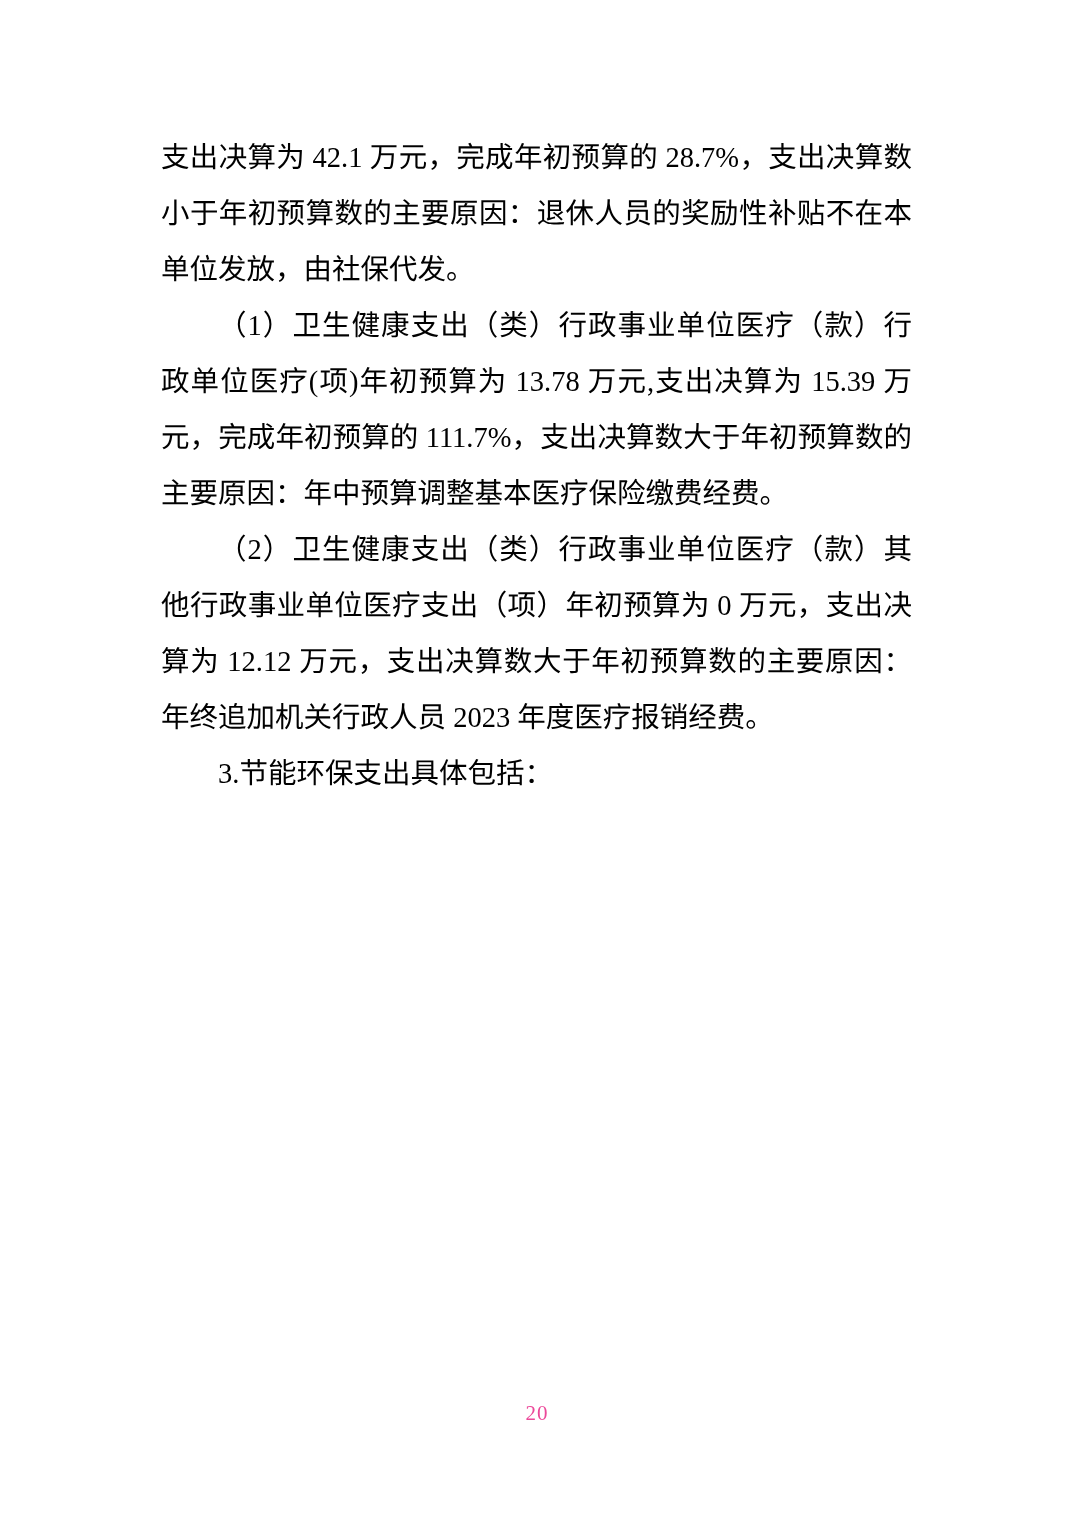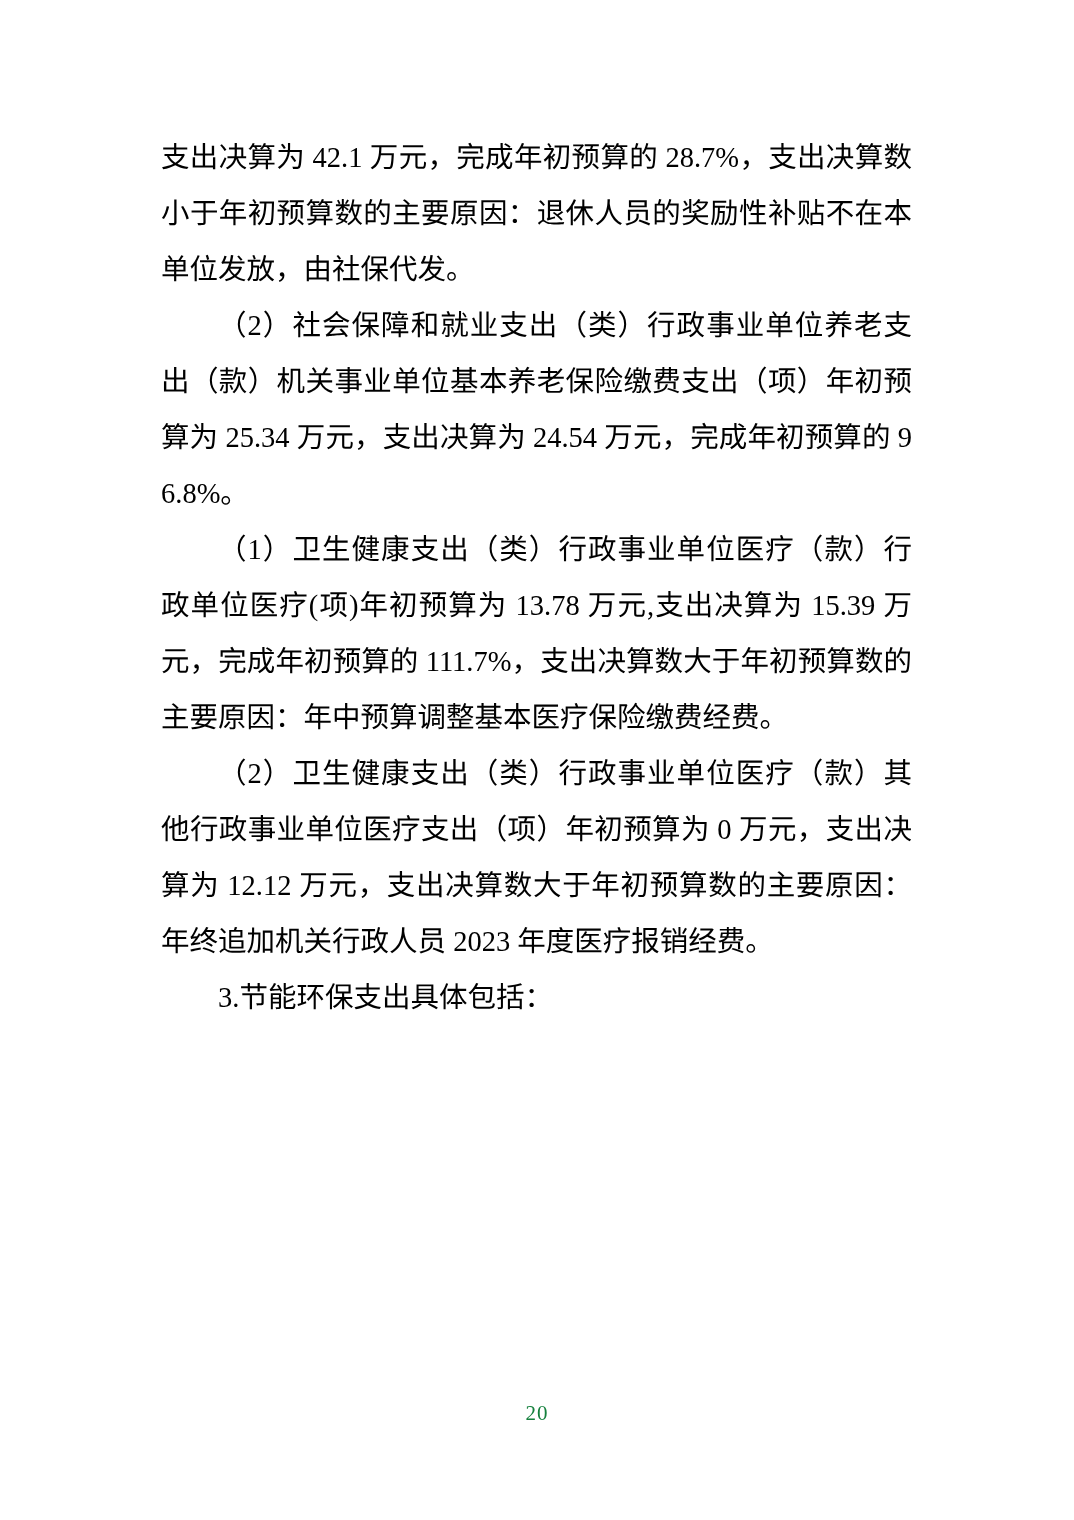--- a/index.html
+++ b/index.html
@@ -39,33 +39,32 @@
   }
   .page-footer {
     position: absolute;
     left: 0;
     right: 0;
     top: 1401px;
     text-align: center;
   }
   .page-number {
     font-size: 21px;
-    color: #15803d;
+    color: #ec4899;
     letter-spacing: 1px;
   }
 </style>
 </head>
 <body>
 
 <div class="page">
 
   <main class="doc-body">
     <p class="para flush">支出决算为 42.1 万元，完成年初预算的 28.7%，支出决算数小于年初预算数的主要原因：退休人员的奖励性补贴不在本单位发放，由社保代发。</p>
 
-    <p class="para">（2）社会保障和就业支出（类）行政事业单位养老支出（款）机关事业单位基本养老保险缴费支出（项）年初预算为 25.34 万元，支出决算为 24.54 万元，完成年初预算的 96.8%。</p>
 
 
     <p class="para">（1）卫生健康支出（类）行政事业单位医疗（款）行政单位医疗(项)年初预算为 13.78 万元,支出决算为 15.39 万元，完成年初预算的 111.7%，支出决算数大于年初预算数的主要原因：年中预算调整基本医疗保险缴费经费。</p>
 
     <p class="para">（2）卫生健康支出（类）行政事业单位医疗（款）其他行政事业单位医疗支出（项）年初预算为 0 万元，支出决算为 12.12 万元，支出决算数大于年初预算数的主要原因：年终追加机关行政人员 2023 年度医疗报销经费。</p>
 
     <p class="para">3.节能环保支出具体包括：</p>
 
 
   </main>

